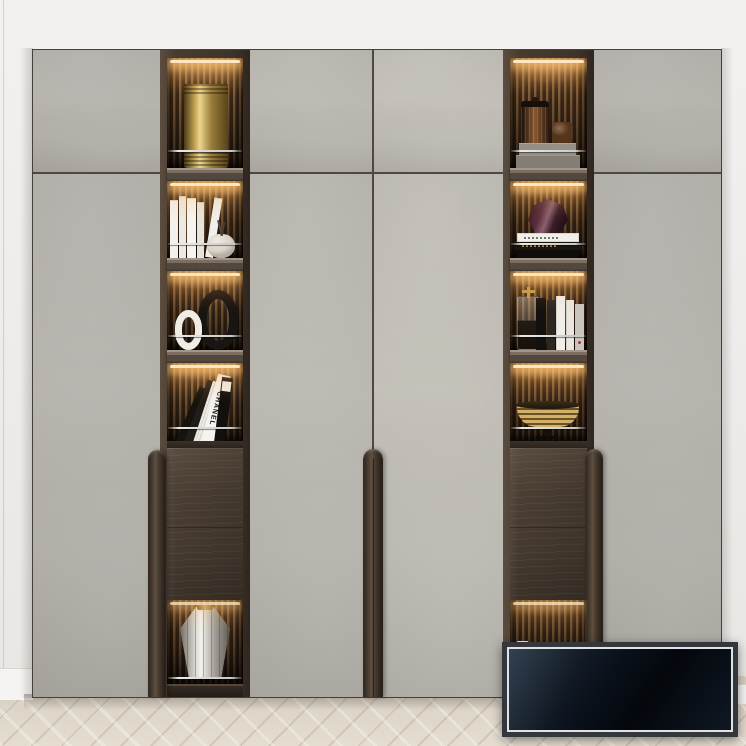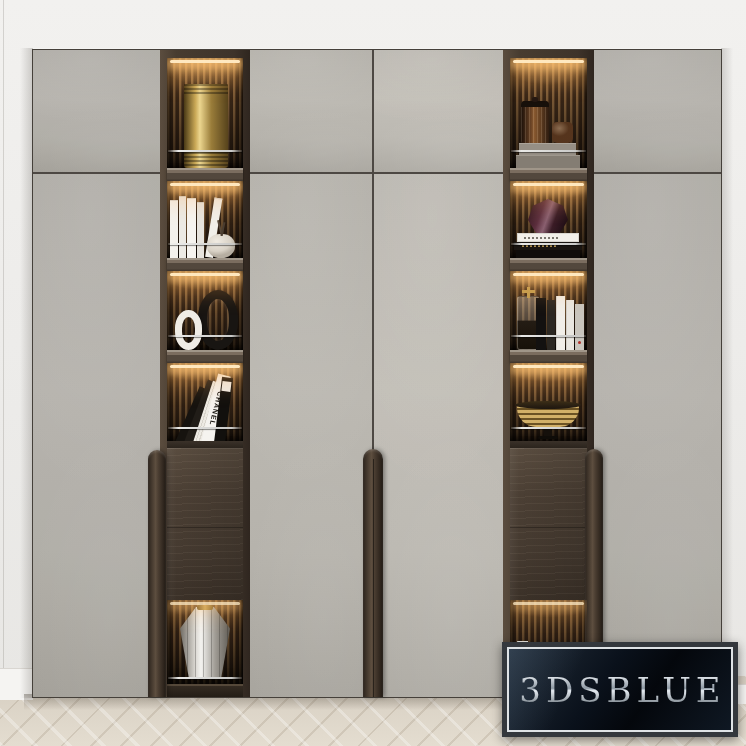--- a/index.html
+++ b/index.html
@@ -306,17 +306,16 @@
 
     <div class="handle" style="left:115px;top:400px;width:18px;height:247px;"></div>
     <div class="handle" style="left:330px;top:399px;width:20px;height:248px;">
       <div class="handle-seam"></div>
     </div>
     <div class="handle" style="left:552px;top:399px;width:18px;height:248px;"></div>
   </div>
 
   <div class="badge">
     <div class="badge-inner">
-      <div class="badge-title">3DSBLUE</div>
     </div>
   </div>
 
 </div>
 
 </body></html>

